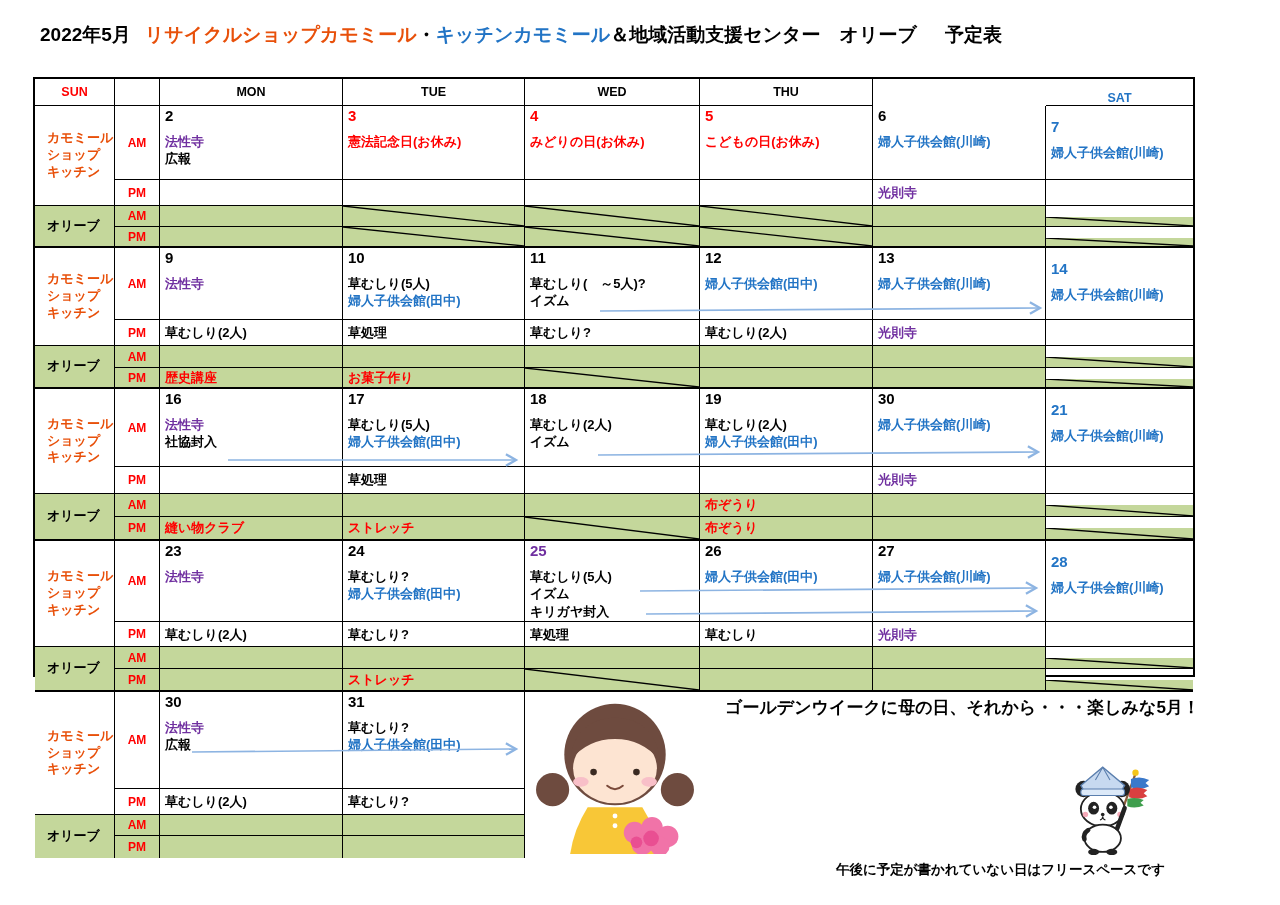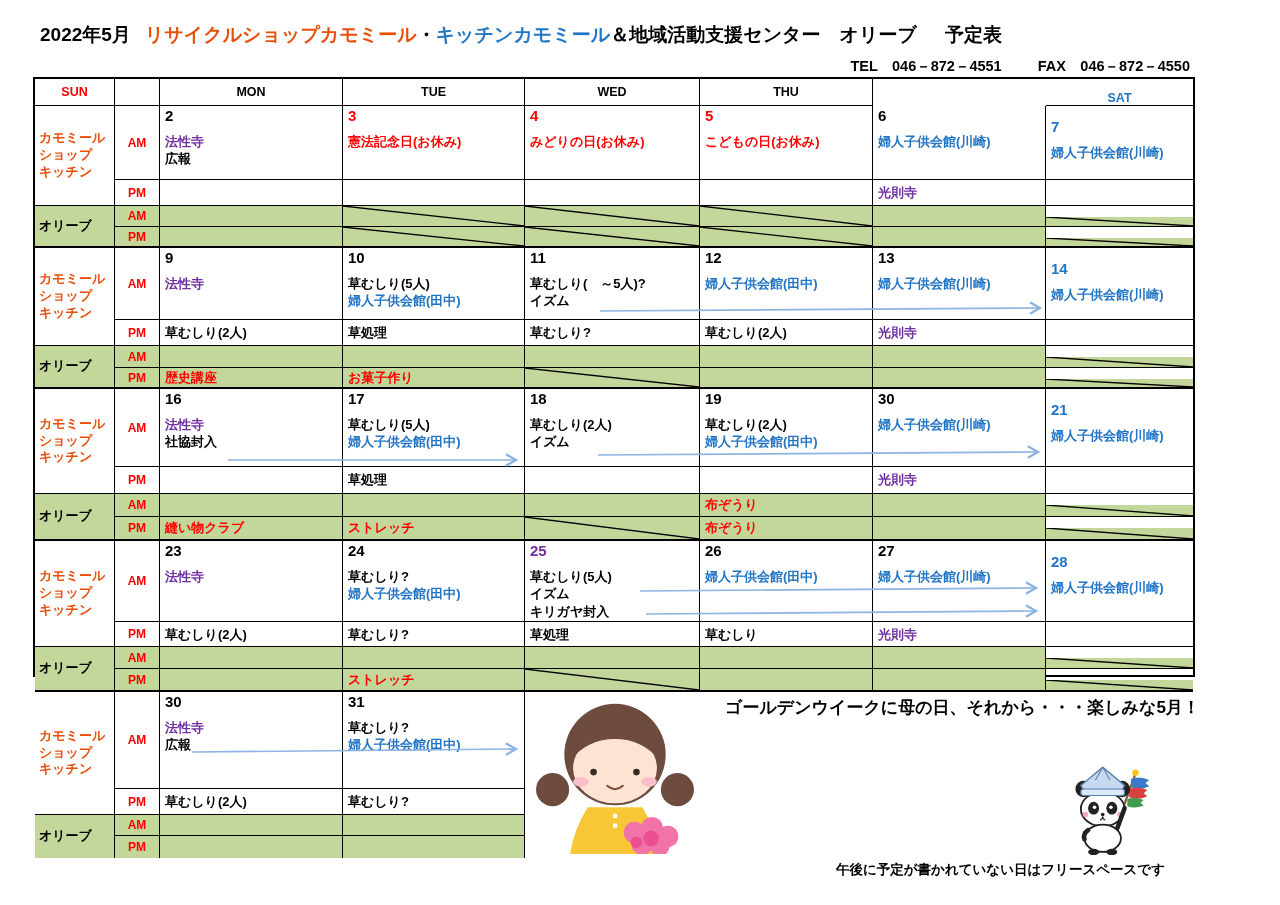--- a/index.html
+++ b/index.html
@@ -17,21 +17,21 @@
        border:2px solid #000;box-sizing:border-box;display:grid;
        grid-template-columns:80px 45px 183px 182px 175px 173px 173px 147px;
        grid-template-rows:27px 74px 26px 21px 21px 72px 26px 22px 21px 78px 27px 23px 24px 81px 25px 22px 23px 97px 26px 21px 22px;}
   .c{position:relative;border-right:1px solid #000;border-bottom:1px solid #000;box-sizing:border-box;}
   .ce{border-right:none;margin-top:11px;}
   .bb{border-bottom:2px solid #000;}
   .lr{border-bottom:none;}
   .hd{display:flex;align-items:center;justify-content:center;font-weight:bold;font-size:12.5px;}
   .g{background:var(--green);}
   .ampm{display:flex;align-items:center;justify-content:center;color:var(--red);font-weight:bold;font-size:12px;}
-  .lbl{display:flex;flex-direction:column;justify-content:center;padding-left:4px;font-weight:bold;font-size:13px;line-height:1.3;}
+  .lbl{display:flex;flex-direction:column;justify-content:center;padding-left:12px;font-weight:bold;font-size:13px;line-height:1.3;}
   .cam{color:var(--orange);}
   .amc{padding:2px 2px 0 5px;font-size:13px;font-weight:bold;line-height:1.35;}
   .num{font-size:15px;margin-bottom:8px;line-height:1.1;}
   .pmc{padding:4px 2px 0 5px;font-size:13px;font-weight:bold;}
   .oc{padding:0 2px 0 5px;font-size:13px;font-weight:bold;color:var(--red);display:flex;align-items:center;}
   .red{color:var(--red);} .blue{color:var(--blue);} .purple{color:var(--purple);} .black{color:#000;}
   .diag svg{position:absolute;inset:0;width:100%;height:100%;display:block;}
   .mg{border-right:none;border-bottom:none;position:relative;background:#fff;}
   .msg{position:absolute;left:200px;top:4px;font-size:17px;font-weight:bold;white-space:nowrap;}
   .girl{position:absolute;left:2px;top:6px;}
@@ -41,24 +41,20 @@
 </style>
 </head>
 <body>
 
 <div class="canvas">
 
   <div class="title">
     <span>2022年5月</span><span class="or shop">リサイクルショップカモミール</span><span>・</span><span class="bl">キッチンカモミール</span><span>＆地域活動支援センター　オリーブ</span><span class="sheet">予定表</span>
   </div>
 
-  <div class="contact">
-    <span>TEL　046－872－4551</span>
-    <span>FAX　046－872－4550</span>
-  </div>
 
   <div class="cal">
 
     <div class="c hd red" style="grid-area:1/1">SUN</div>
     <div class="c hd" style="grid-area:1/2"></div>
     <div class="c hd" style="grid-area:1/3">MON</div>
     <div class="c hd" style="grid-area:1/4">TUE</div>
     <div class="c hd" style="grid-area:1/5">WED</div>
     <div class="c hd" style="grid-area:1/6">THU</div>
     <div class="c hd blue ce" style="grid-area:1/8">SAT</div>

